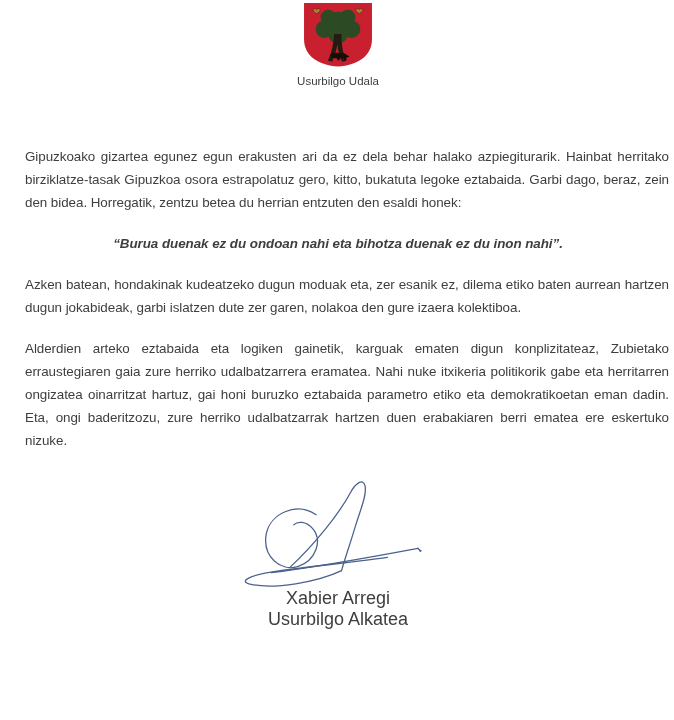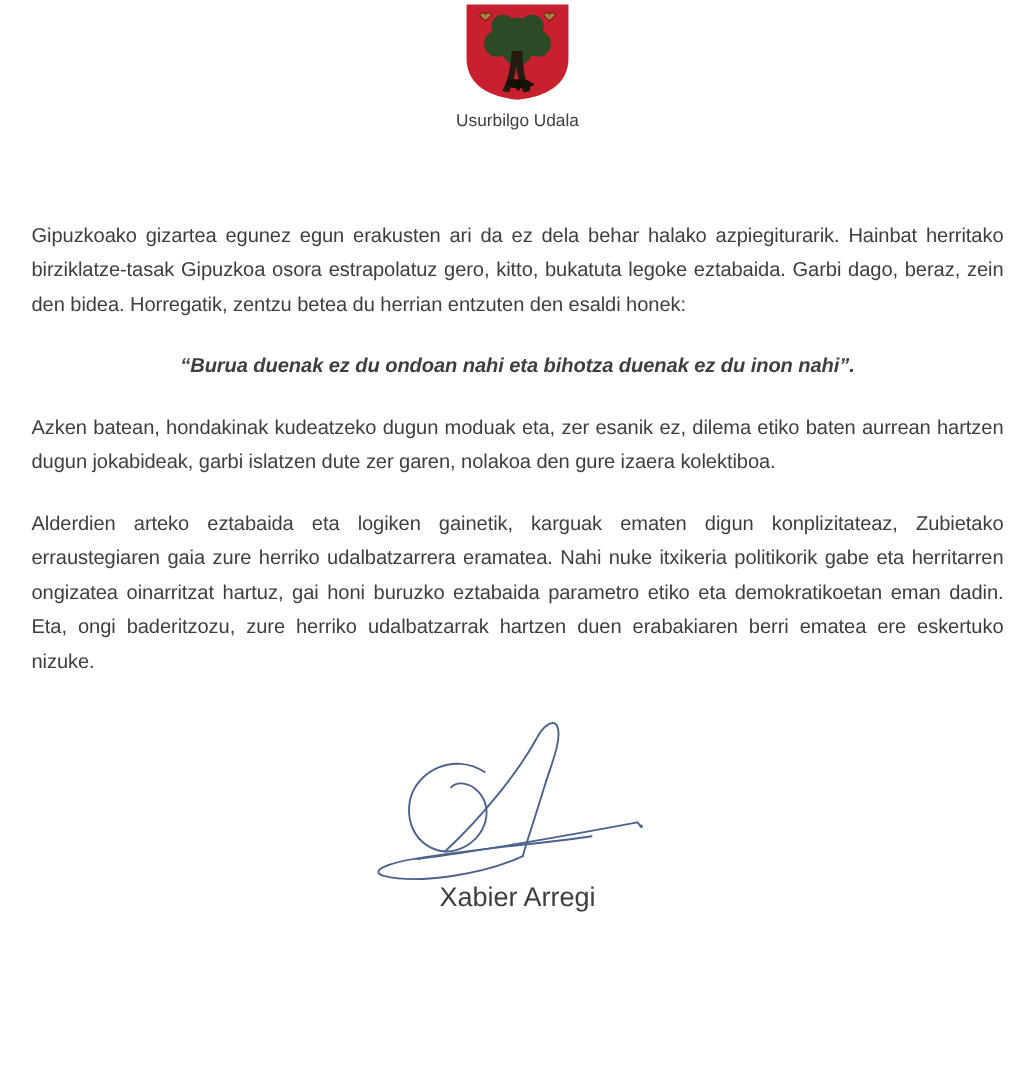--- a/index.html
+++ b/index.html
@@ -10,21 +10,21 @@
   body {
     width: 674px;
     height: 720px;
     overflow: hidden;
     font-family: "Liberation Sans", "DejaVu Sans", sans-serif;
   }
   .page {
     box-sizing: border-box;
     width: 674px;
     height: 720px;
-    padding: 2px 5px 0 21px;
+    padding: 2px 5px 0 7px;
   }
   
   .crest-wrap {
     text-align: center;
     line-height: 0;
   }
   svg.crest {
     width: 74px;
     height: 66px;
     display: inline-block;
@@ -42,20 +42,21 @@
   }
   .body-text p {
     font-size: 13.4px;
     line-height: 23px;
     letter-spacing: -0.05px;
     color: #3e3e3e;
     margin: 0 0 18px 0;
   }
   .body-text p.justify {
     text-align: justify;
+    margin-left: 18px;
   }
   .body-text p.quote {
     text-align: center;
     font-weight: 700;
     font-style: italic;
     margin: 18px 0;
   }
   
   .sig-block {
     margin-top: 24px;
@@ -125,15 +126,16 @@
         <path d="M 52 90 C 76 68, 100 38, 112 16 C 116 8, 124 1.5, 126 9.5 C 128 18, 122 32, 117 48 C 111 68, 106 82, 103 93"></path>
 
         <path d="M 34 95 C 80 89, 130 80, 178 71"></path>
         <path d="M 178 71 l 2.2 2.4"></path>
 
         <path d="M 103 93 C 80 104, 36 112, 12 106 C 2 103, 14 97.5, 34 94.5 C 70 88.5, 122 84, 148 80"></path>
       </g>
       <circle cx="180.5" cy="73.5" r="1.1" fill="#4a628c"></circle>
     </svg>
     <div class="sig-name">Xabier Arregi</div>
+    <div class="sig-title">Usurbilgo Alkatea</div>
   </footer>
 
 </div>
 
 </body></html>

